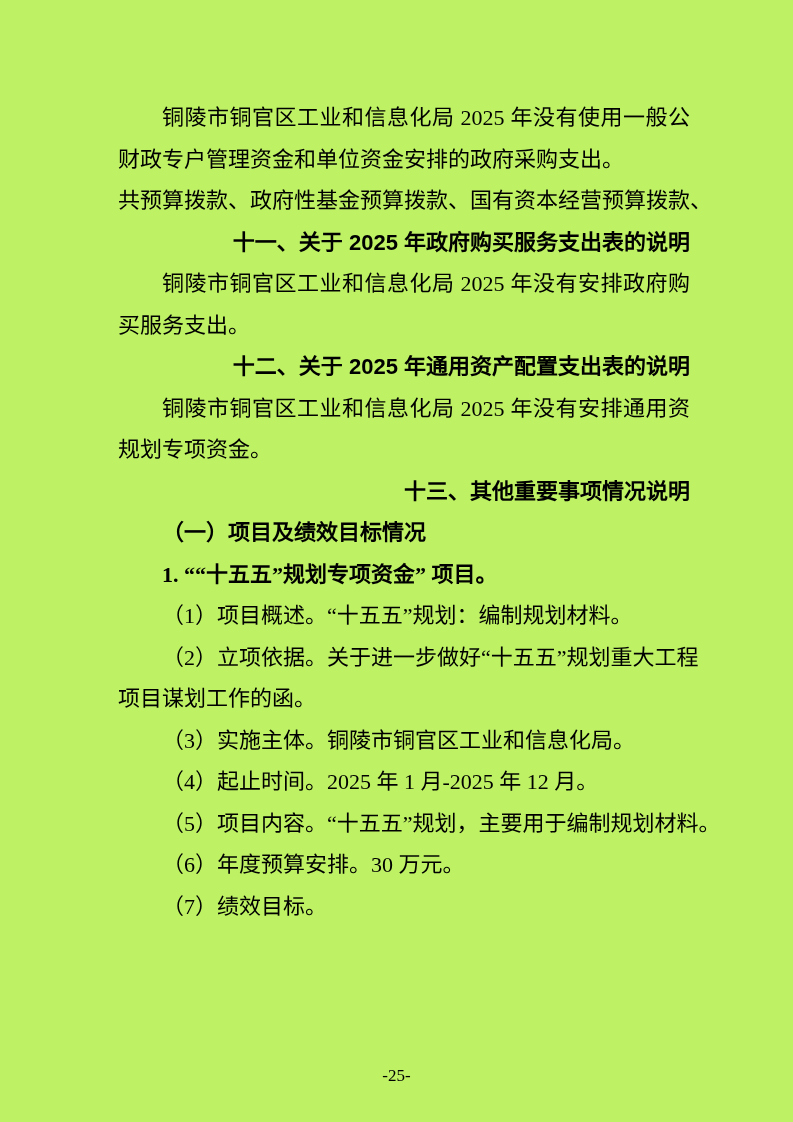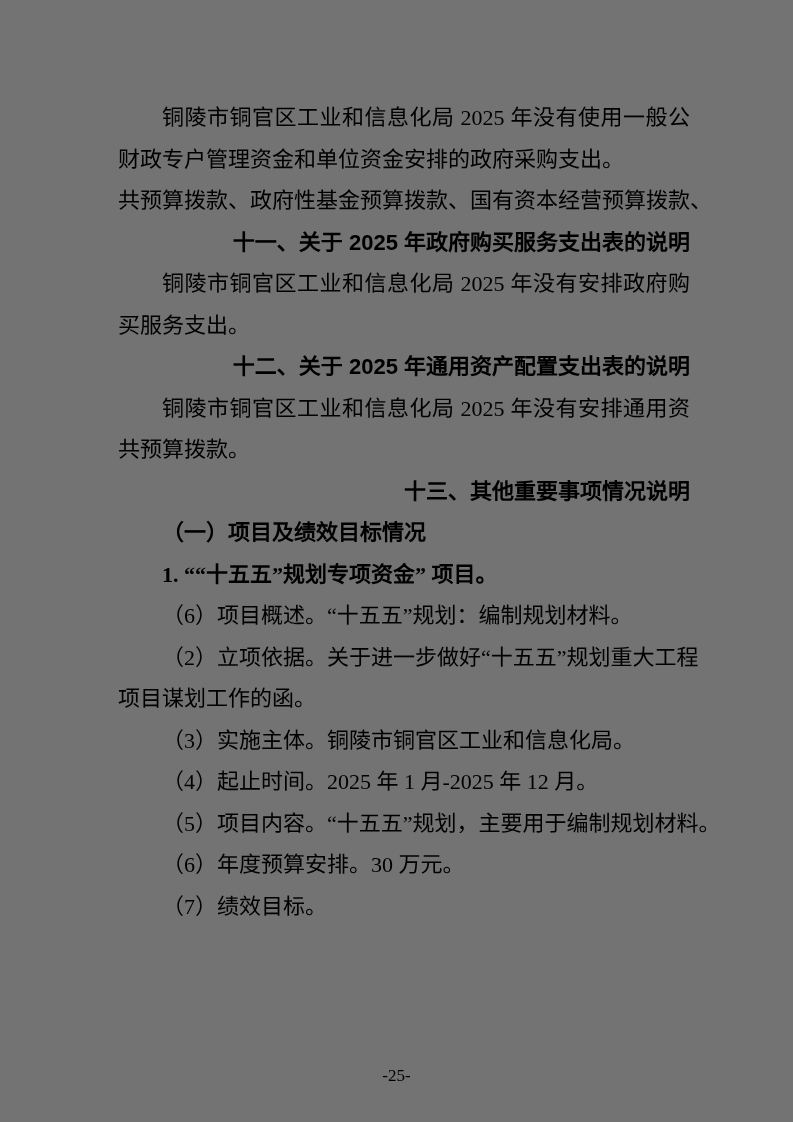--- a/index.html
+++ b/index.html
@@ -4,21 +4,21 @@
 <style>
   html, body {
     margin: 0;
     padding: 0;
     background: #ffffff;
   }
   .page {
     position: relative;
     width: 793px;
     height: 1122px;
-    background: #737373;
+    background: #bef264;
     color: #000000;
     overflow: hidden;
     font-family: "Liberation Serif", "DejaVu Serif", serif;
   }
   .content {
     position: absolute;
     left: 118px;
     top: 97px;
     width: 572px;
   }
@@ -70,25 +70,25 @@
 <div class="page">
   <main class="content">
     <div class="ln body ind full">铜陵市铜官区工业和信息化局 2025 年没有使用一般公</div>
     <div class="ln body">财政专户管理资金和单位资金安排的政府采购支出。</div>
     <div class="ln body full">共预算拨款、政府性基金预算拨款、国有资本经营预算拨款、</div>
     <div class="ln hei ind">十一、关于 2025 年政府购买服务支出表的说明</div>
     <div class="ln body ind full">铜陵市铜官区工业和信息化局 2025 年没有安排政府购</div>
     <div class="ln body">买服务支出。</div>
     <div class="ln hei ind">十二、关于 2025 年通用资产配置支出表的说明</div>
     <div class="ln body ind full">铜陵市铜官区工业和信息化局 2025 年没有安排通用资</div>
-    <div class="ln body">共预算拨款。</div>
+    <div class="ln body">规划专项资金。</div>
     <div class="ln hei ind">十三、其他重要事项情况说明</div>
     <div class="ln kai ind">（一）项目及绩效目标情况</div>
     <div class="ln songb ind">1. ““十五五”规划专项资金” 项目。</div>
-    <div class="ln body ind">（6）项目概述。“十五五”规划：编制规划材料。</div>
+    <div class="ln body ind">（1）项目概述。“十五五”规划：编制规划材料。</div>
     <div class="ln body ind full">（2）立项依据。关于进一步做好“十五五”规划重大工程</div>
     <div class="ln body">项目谋划工作的函。</div>
     <div class="ln body ind">（3）实施主体。铜陵市铜官区工业和信息化局。</div>
     <div class="ln body ind">（4）起止时间。2025 年 1 月-2025 年 12 月。</div>
     <div class="ln body ind full">（5）项目内容。“十五五”规划，主要用于编制规划材料。</div>
     <div class="ln body ind">（6）年度预算安排。30 万元。</div>
     <div class="ln body ind">（7）绩效目标。</div>
   </main>
 
   <div class="footer">-25-</div>

